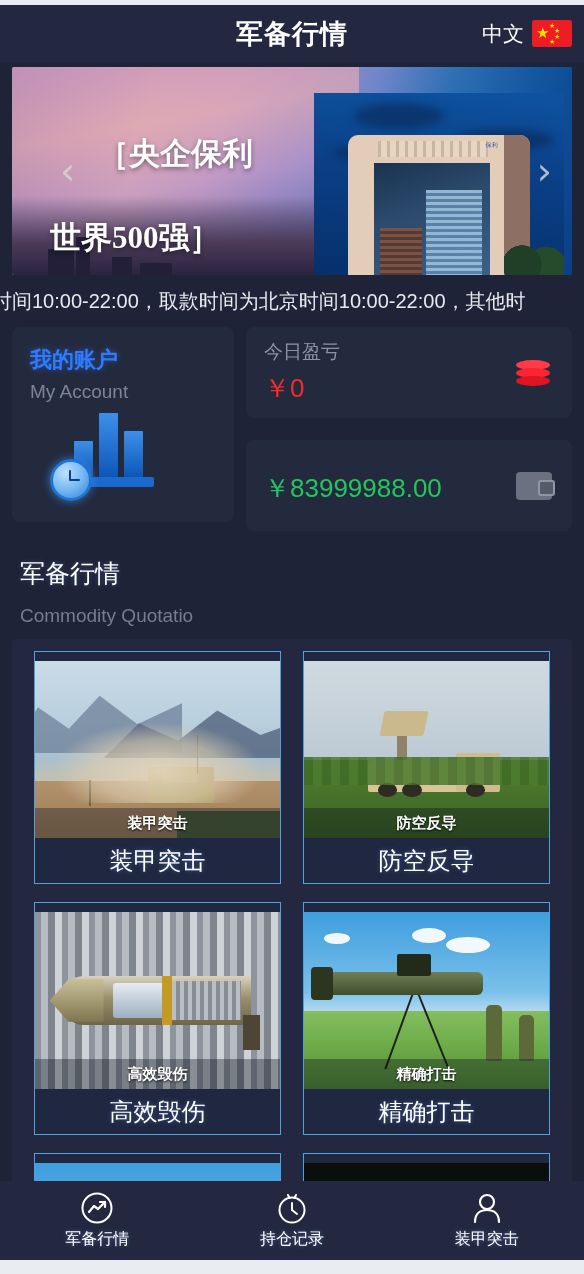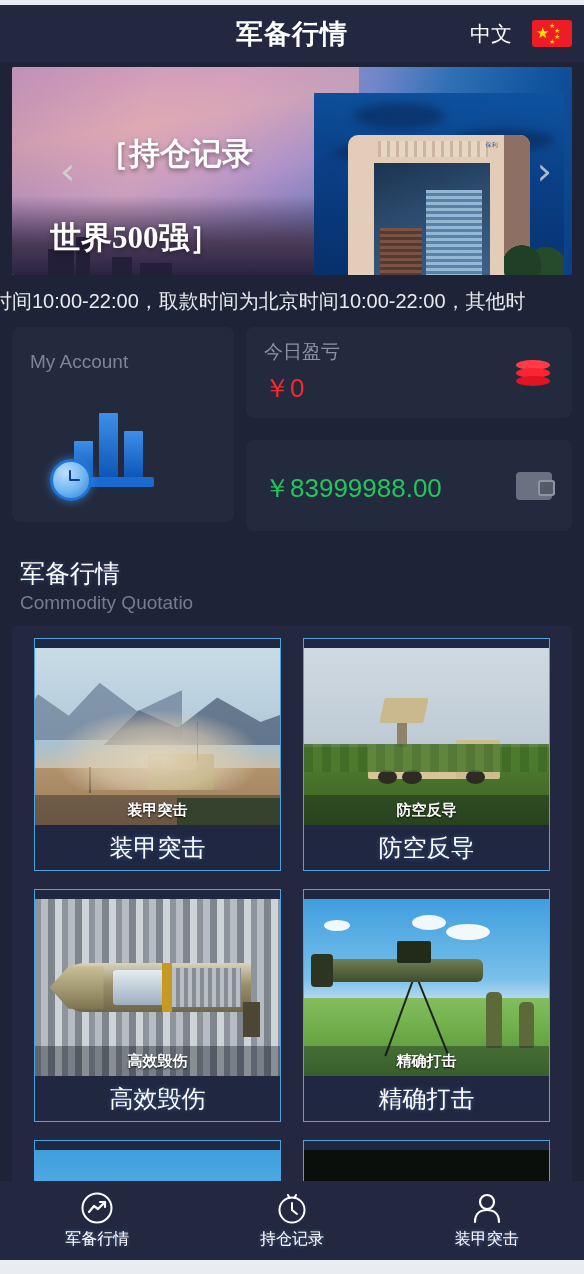--- a/index.html
+++ b/index.html
@@ -29,21 +29,21 @@
   }
   .header-title {
     color: #ffffff;
     font-size: 27px;
     font-weight: bold;
     letter-spacing: 1px;
   }
   .lang-switch {
     position: absolute; right: 12px; top: 50%;
     transform: translateY(-50%);
-    display: flex; align-items: center; gap: 20px;
+    display: flex; align-items: center; gap: 8px;
   }
   .lang-label { color: #ffffff; font-size: 21px; }
   .flag {
     width: 40px; height: 27px; border-radius: 3px;
     background: #ee1c25;
     position: relative; overflow: hidden;
   }
   .flag .star-big {
     position: absolute; left: 4px; top: 5px;
     color: #ffde00; font-size: 15px; line-height: 15px;
@@ -260,21 +260,21 @@
     width: 13px; height: 12px; border-radius: 3px;
     background: #555b69; border: 2px solid #8f95a3;
   }
 
   
   .section-head { padding: 26px 0 12px 20px; }
   .sec-cn {
     color: #ffffff; font-size: 25px; font-weight: 500;
     text-shadow: 0 0 5px rgba(120,170,255,.35);
   }
-  .sec-en { color: #767d90; font-size: 19px; margin-top: 2px; }
+  .sec-en { color: #767d90; font-size: 19px; margin-top: 15px; }
 
   
   .grid-panel {
     margin: 0 12px;
     background: #232840;
     border-radius: 4px;
     padding: 12px 0 0 0;
   }
   .grid {
     display: grid;
@@ -448,35 +448,36 @@
           <div class="bld-logo">保利</div>
           <div class="bld-opening">
             <div class="bld-inner-tower"></div>
             <div class="bld-inner-tower2"></div>
           </div>
         </div>
         <div class="bld-trees"></div>
       </div>
 
       <div class="banner-text">
-        <span>［持仓记录</span>
+        <span>［央企保利</span>
         <span class="ln2">世界500强］</span>
       </div>
 
       <div class="banner-arrow left">‹</div>
       <div class="banner-arrow right">›</div>
     </div>
 
     <div class="notice">
       <div class="notice-text">时间10:00-22:00，取款时间为北京时间10:00-22:00，其他时</div>
     </div>
 
     <div class="account-row">
 
       <div class="card acct-left">
+        <div class="acct-title-cn">我的账户</div>
         <div class="acct-title-en">My Account</div>
         <div class="acct-icon">
           <div class="bar b1"></div>
           <div class="bar b2"></div>
           <div class="bar b3"></div>
           <div class="bar-base"></div>
           <div class="clock"></div>
         </div>
       </div>
 

